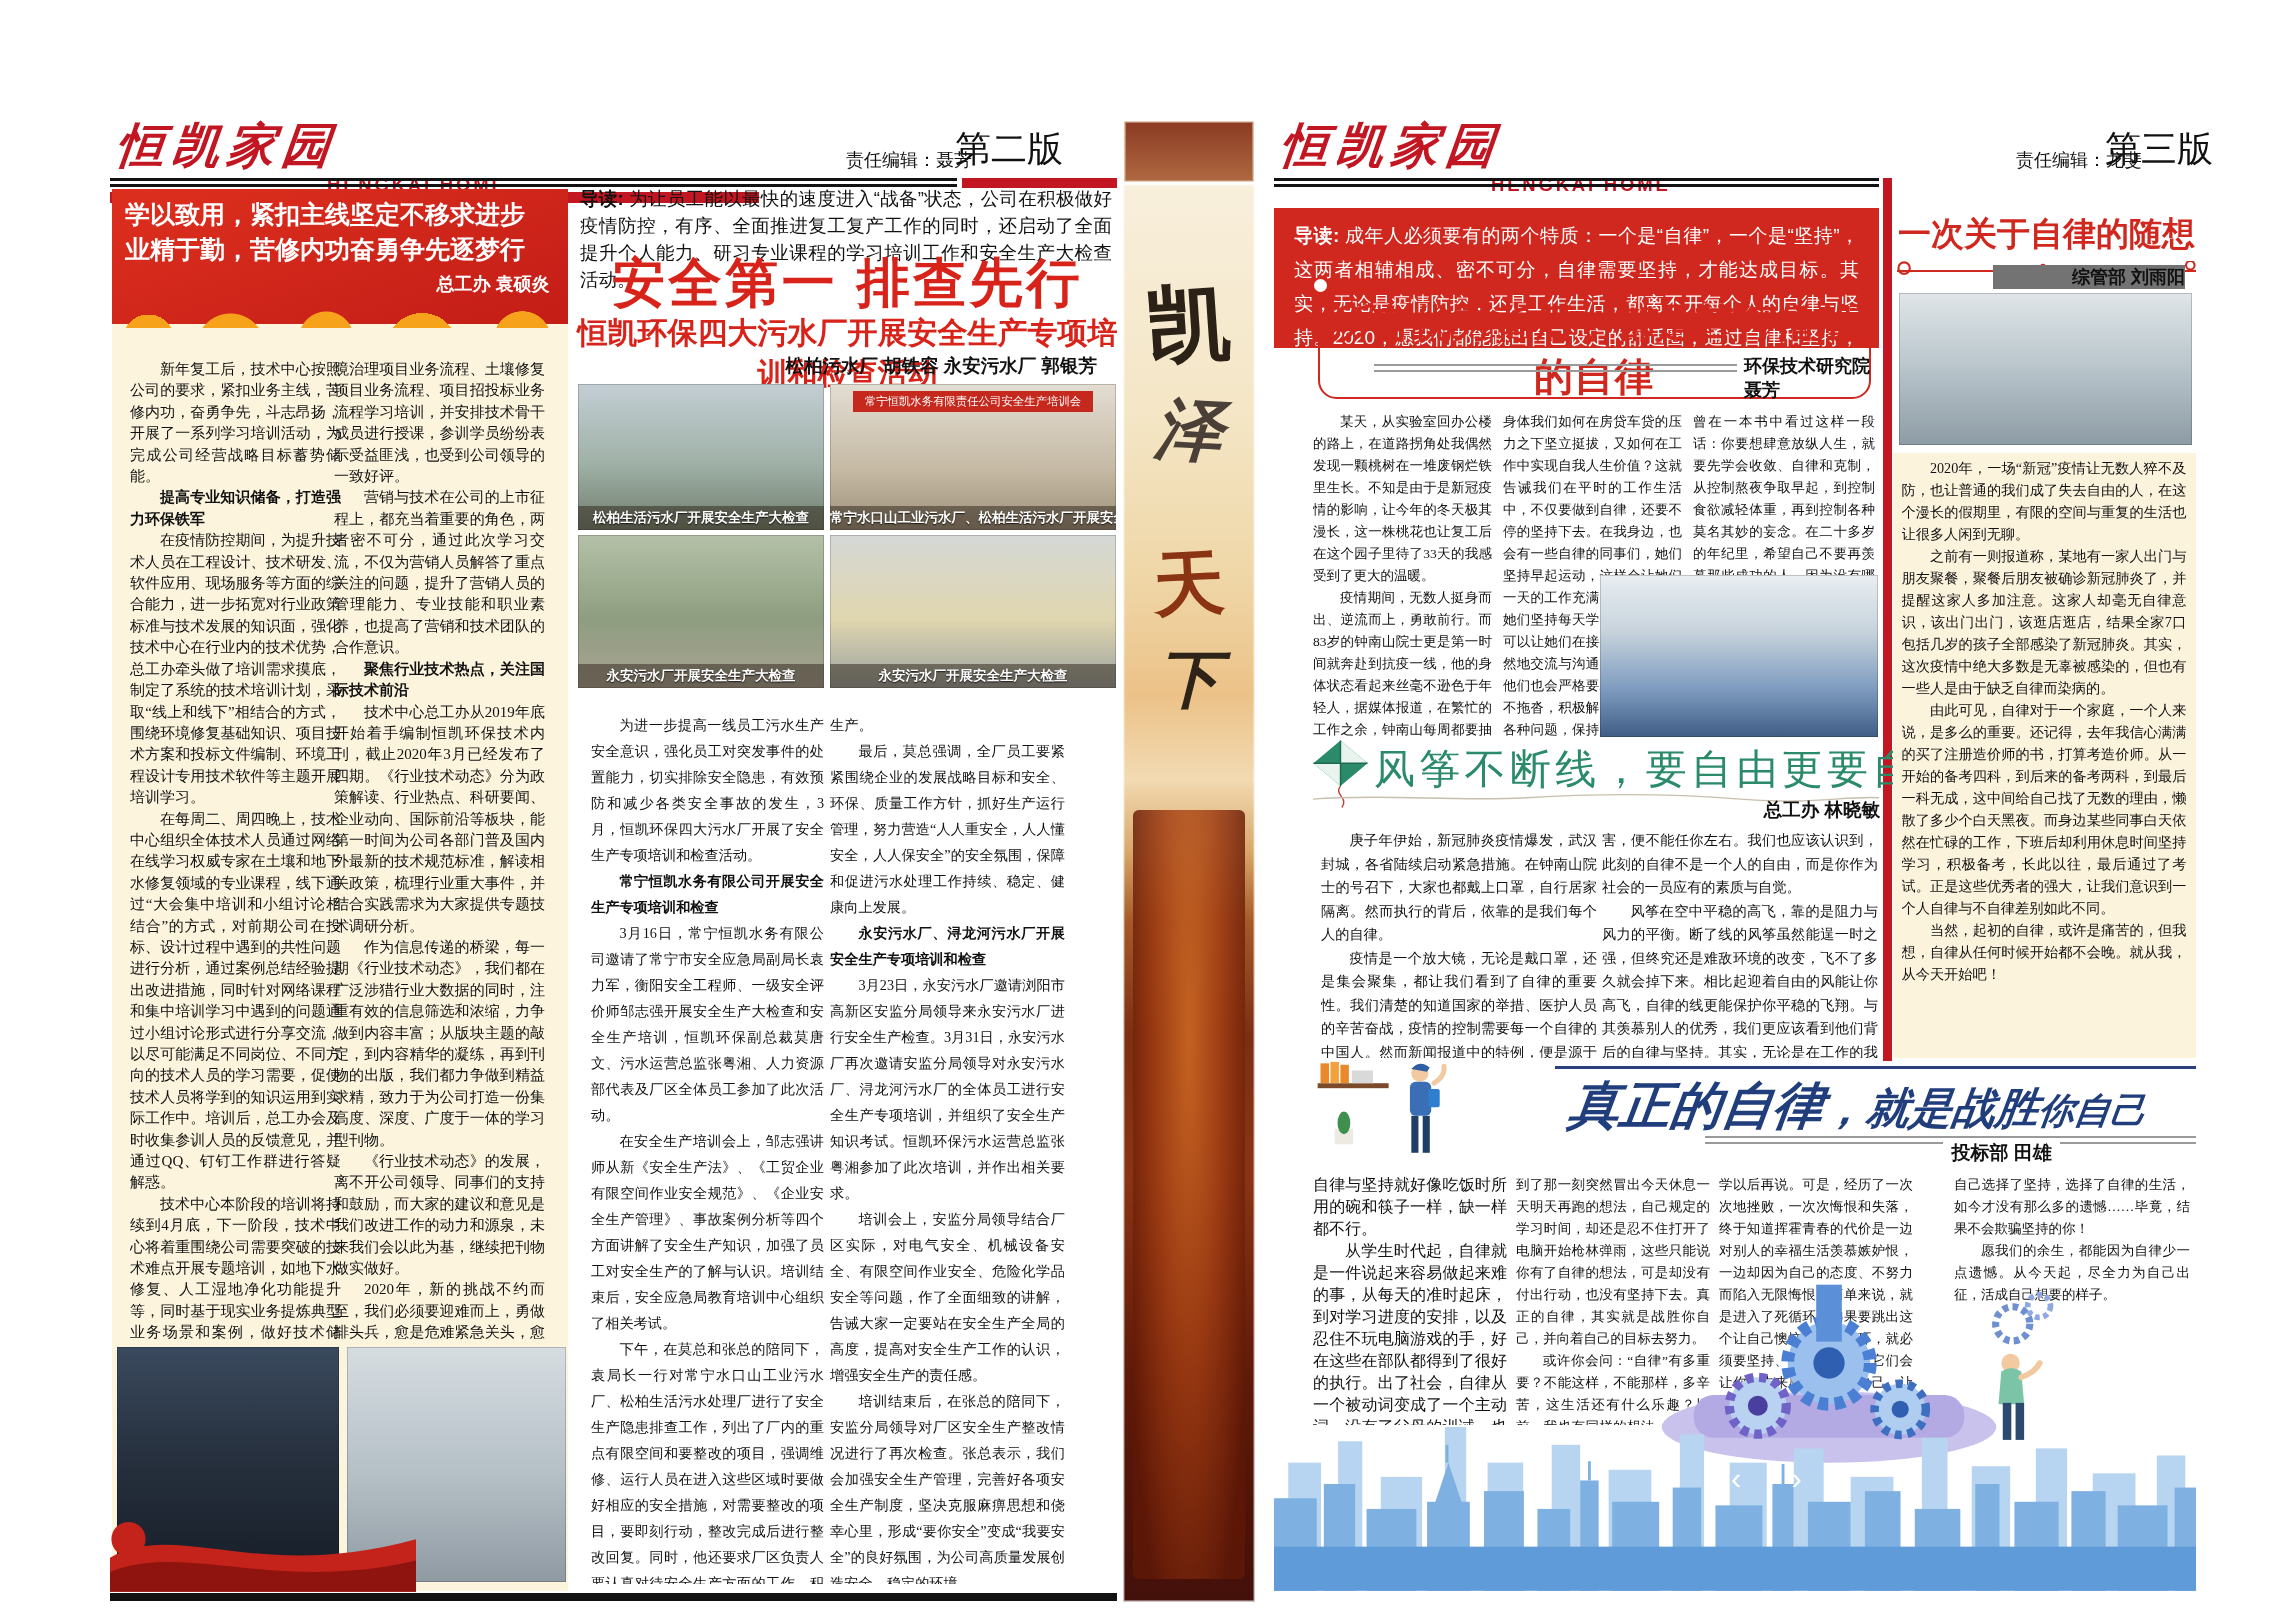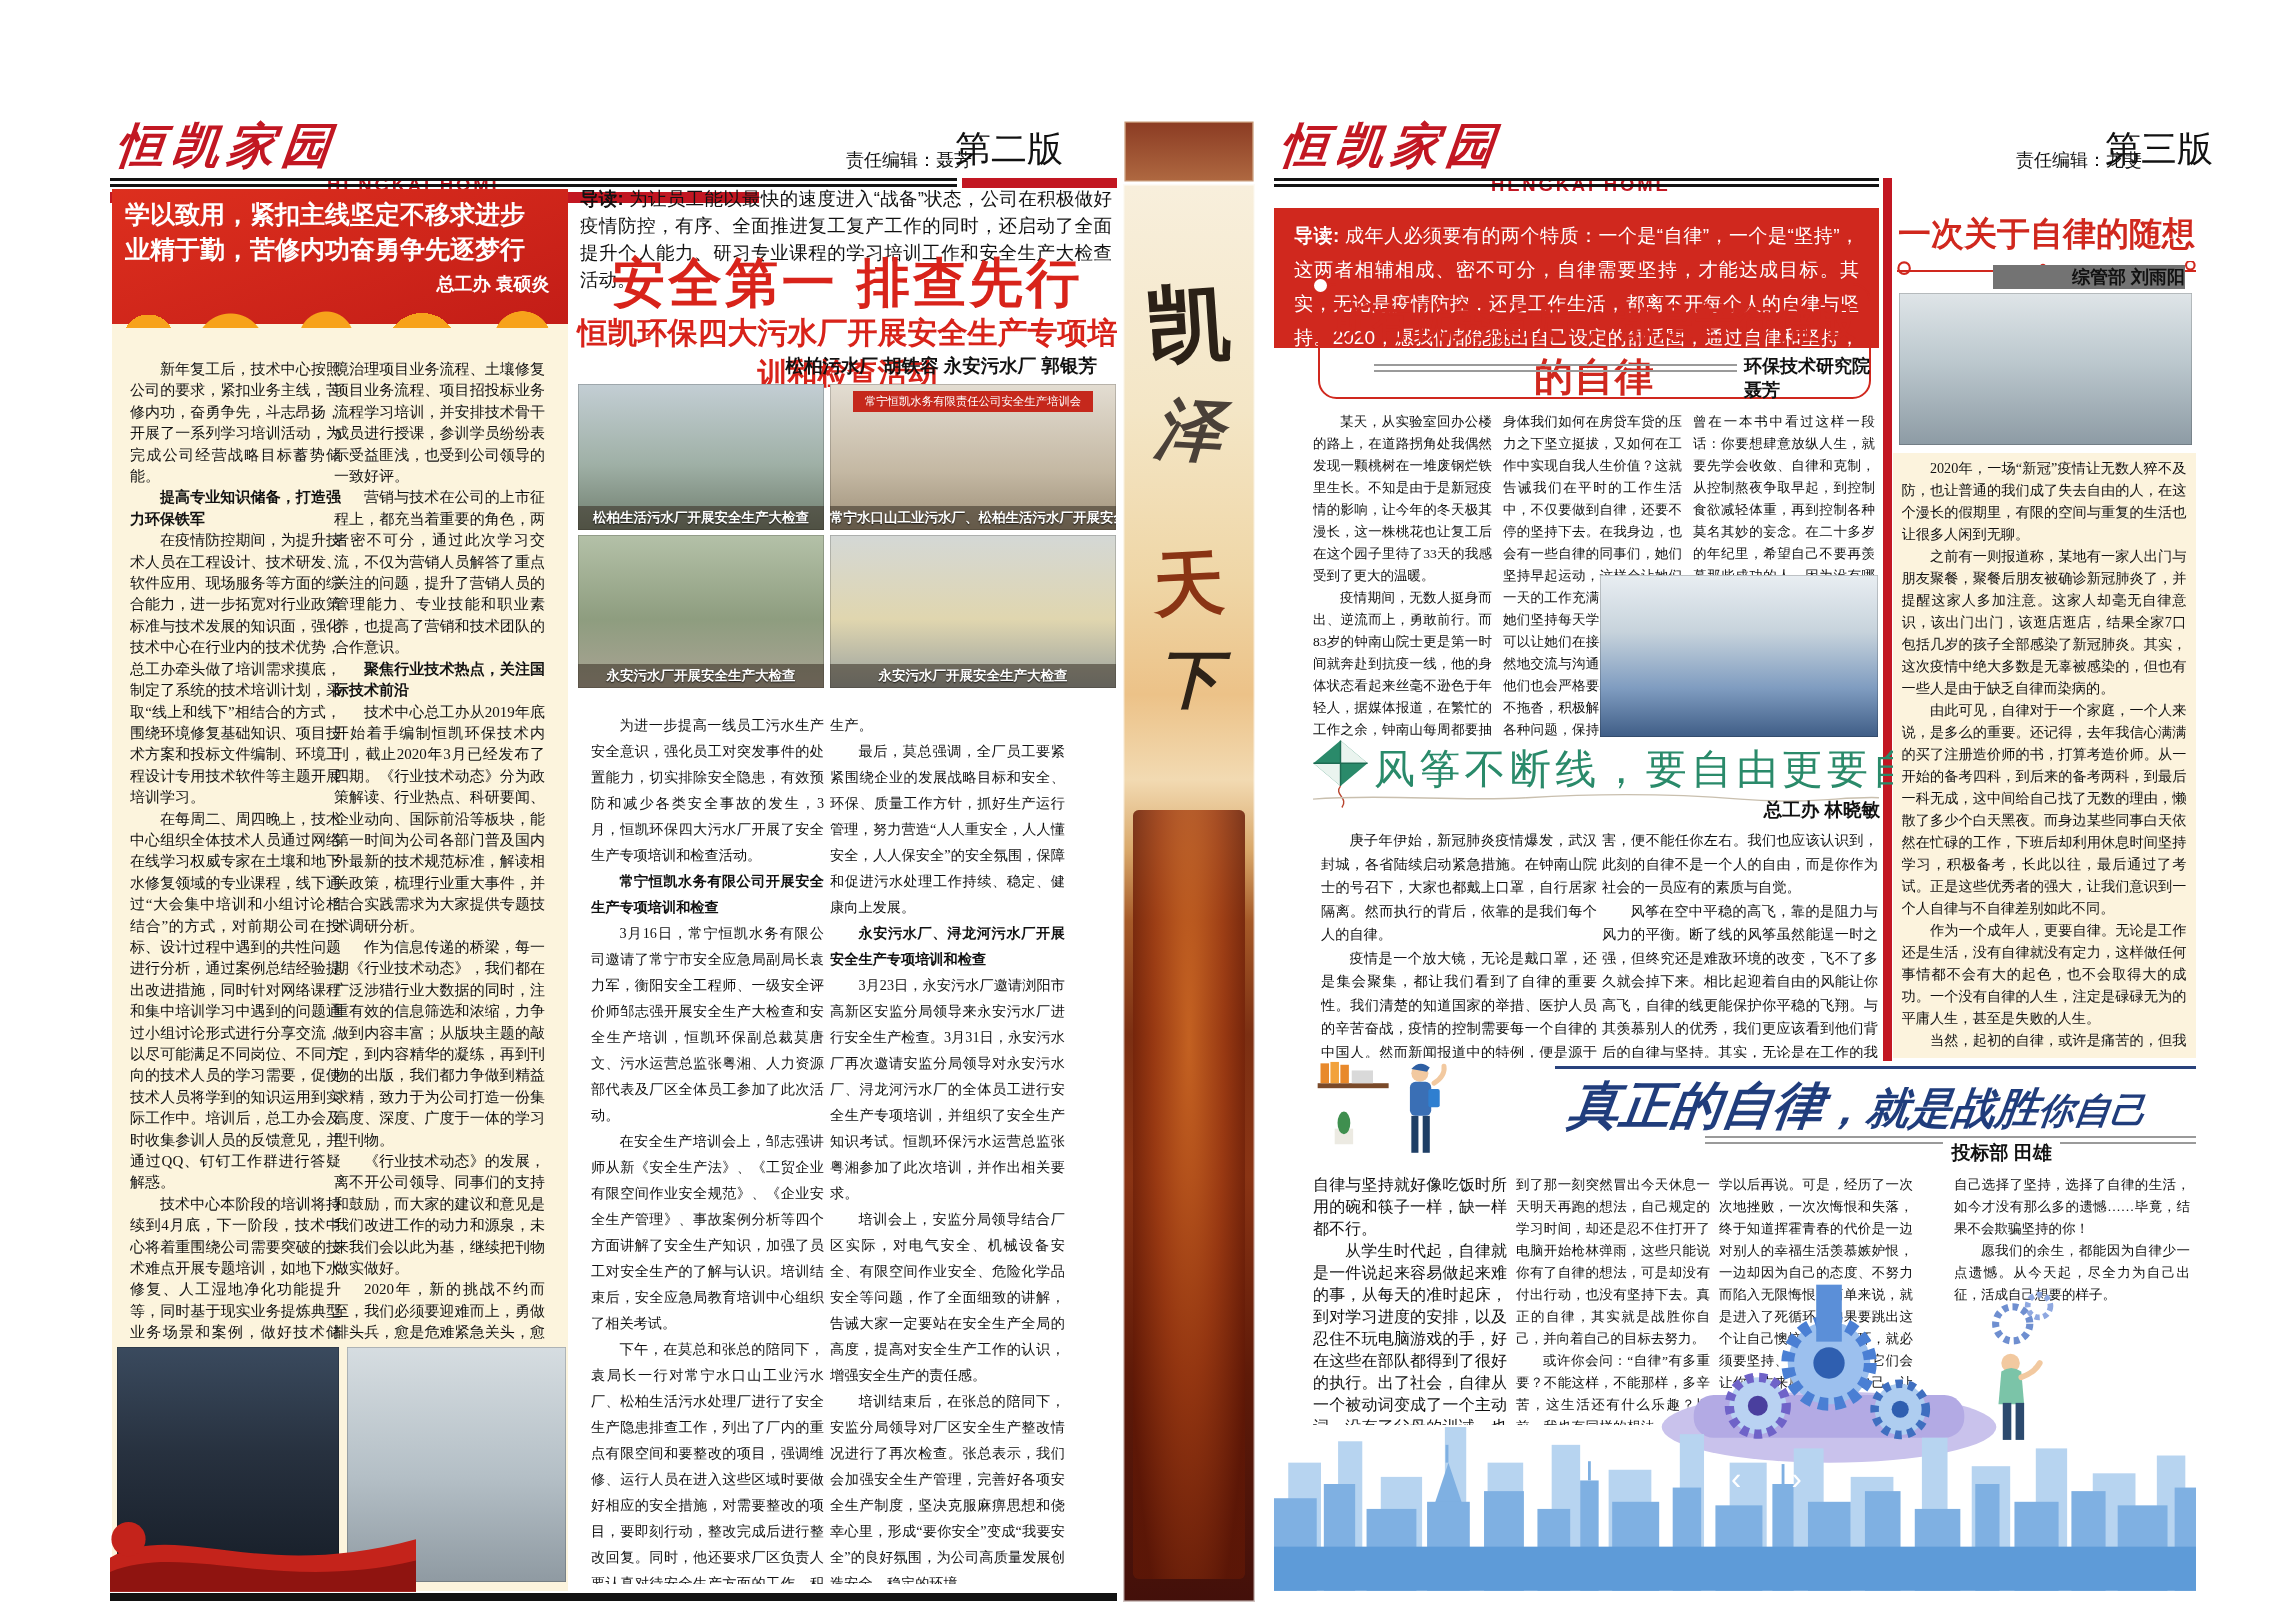--- a/index.html
+++ b/index.html
@@ -236,21 +236,20 @@
   <circle cx="205" cy="8" r="4" fill="#d0281e"></circle>
   <circle cx="412" cy="6" r="6" fill="none" stroke="#d0281e" stroke-width="3"></circle>
 </svg>
 <div class="abs byline" style="left:1993px;top:265px;width:192px;text-align:right;font-size:18px;background:#737373;">综管部 刘雨阳</div>
 <div class="photo" style="left:1899px;top:293px;width:293px;height:152px;background:linear-gradient(180deg,#dfe5e8 0%,#bcc8ce 45%,#8d9ba4 100%);"></div>
 <div class="abs" style="left:1893px;top:453px;width:303px;height:605px;background:#fcf3dd;">
   <div class="col serif" style="left:8.5px;top:4.3px;width:285px;height:596px;font-size:14.2px;line-height:22px;">
       <p class="para">2020年，一场“新冠”疫情让无数人猝不及防，也让普通的我们成了失去自由的人，在这个漫长的假期里，有限的空间与重复的生活也让很多人闲到无聊。</p>
       <p class="para">之前有一则报道称，某地有一家人出门与朋友聚餐，聚餐后朋友被确诊新冠肺炎了，并提醒这家人多加注意。这家人却毫无自律意识，该出门出门，该逛店逛店，结果全家7口包括几岁的孩子全部感染了新冠肺炎。其实，这次疫情中绝大多数是无辜被感染的，但也有一些人是由于缺乏自律而染病的。</p>
       <p class="para">由此可见，自律对于一个家庭，一个人来说，是多么的重要。还记得，去年我信心满满的买了注册造价师的书，打算考造价师。从一开始的备考四科，到后来的备考两科，到最后一科无成，这中间给自己找了无数的理由，懒散了多少个白天黑夜。而身边某些同事白天依然在忙碌的工作，下班后却利用休息时间坚持学习，积极备考，长此以往，最后通过了考试。正是这些优秀者的强大，让我们意识到一个人自律与不自律差别如此不同。</p>
-      <p class="para">作为一个成年人，更要自律。无论是工作还是生活，没有自律就没有定力，这样做任何事情都不会有大的起色，也不会取得大的成功。一个没有自律的人生，注定是碌碌无为的平庸人生，甚至是失败的人生。</p>
       <p class="para">当然，起初的自律，或许是痛苦的，但我想，自律从任何时候开始都不会晚。就从我，从今天开始吧！</p>
     </div>
 </div>
 
 <svg class="abs" style="left:1651px;top:1256px;" width="413" height="214" viewBox="0 0 580 300">
   <ellipse cx="250" cy="240" rx="235" ry="50" fill="#c9c2ec"></ellipse>
   <rect x="60" y="195" width="380" height="60" rx="28" fill="#b3aae4"></rect>
   <circle cx="250" cy="150" r="58" fill="#9cc0ee" stroke="#4a7fd4" stroke-width="18" stroke-dasharray="14 9"></circle>
   <circle cx="250" cy="150" r="22" fill="#2f5fb0"></circle>
   <rect x="232" y="40" width="36" height="80" fill="#5b8fd8"></rect>

